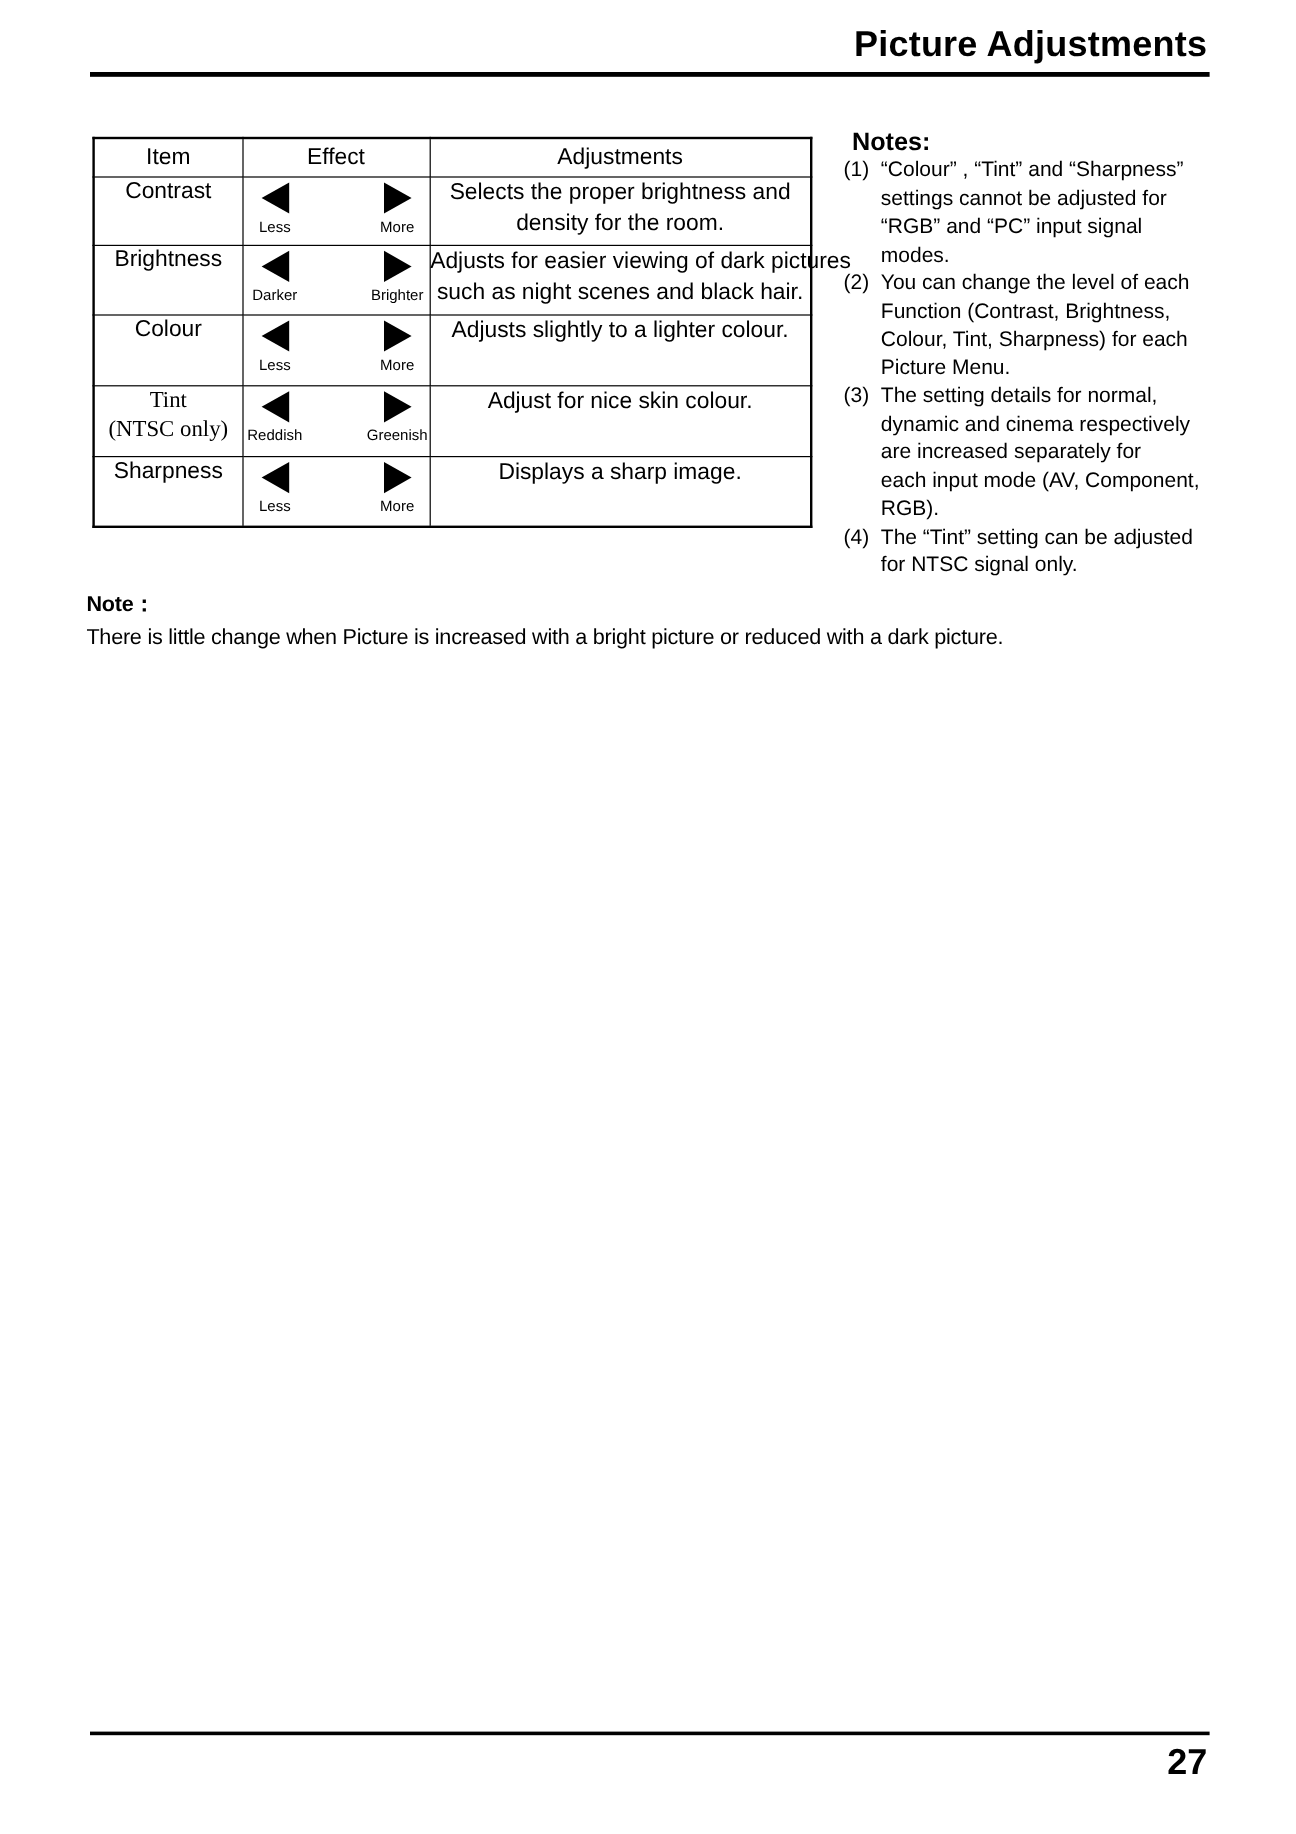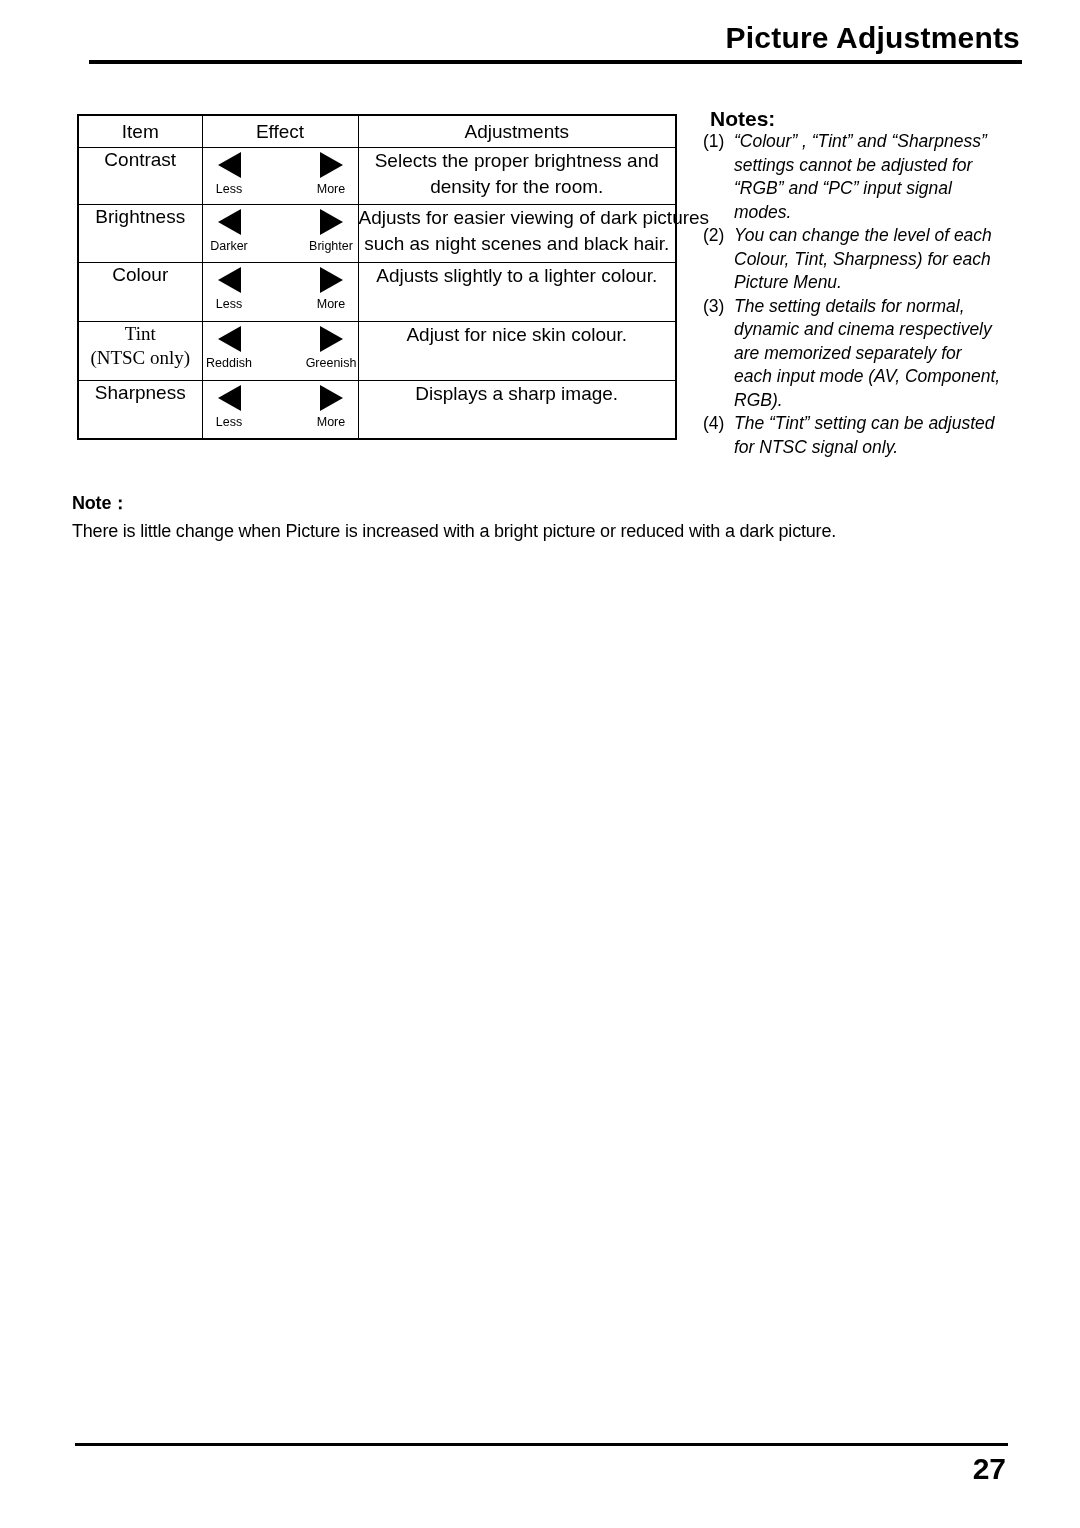--- a/index.html
+++ b/index.html
@@ -12,21 +12,21 @@
     height: 1528px;
     position: relative;
     font-family: "Liberation Sans", sans-serif;
     color: #000000;
     overflow: hidden;
   }
 
   
   #page-header {
     position: absolute;
-    left: 89px;
+    left: 75px;
     top: 20px;
     width: 933px;
   }
   #page-title {
     text-align: right;
     font-size: 30px;
     font-weight: bold;
     letter-spacing: 0.2px;
     line-height: 36px;
     margin: 0;
@@ -139,21 +139,21 @@
   .note-item {
     display: flex;
     align-items: flex-start;
   }
   .note-marker {
     width: 31px;
     flex: 0 0 31px;
     text-align: left;
   }
   .note-body { flex: 1 1 auto; }
-  .note-body .ln { display: block; white-space: nowrap; font-style: italic; }
+  .note-body .ln { display: block; white-space: nowrap; }
 
   
   #bottom-note {
     position: absolute;
     left: 72px;
     top: 490px;
     width: 940px;
   }
   #bottom-note-heading {
     font-weight: bold;
@@ -326,31 +326,32 @@
       <span class="ln">settings cannot be adjusted for</span>
       <span class="ln">“RGB” and “PC” input signal</span>
       <span class="ln">modes.</span>
     </div>
   </div>
 
   <div class="note-item">
     <div class="note-marker">(2)</div>
     <div class="note-body">
       <span class="ln">You can change the level of each</span>
+      <span class="ln">Function (Contrast, Brightness,</span>
       <span class="ln">Colour, Tint, Sharpness) for each</span>
       <span class="ln">Picture Menu.</span>
     </div>
   </div>
 
   <div class="note-item">
     <div class="note-marker">(3)</div>
     <div class="note-body">
       <span class="ln">The setting details for normal,</span>
       <span class="ln">dynamic and cinema respectively</span>
-      <span class="ln">are memorized separately for</span>
+      <span class="ln">are increased separately for</span>
       <span class="ln">each input mode (AV, Component,</span>
       <span class="ln">RGB).</span>
     </div>
   </div>
 
   <div class="note-item">
     <div class="note-marker">(4)</div>
     <div class="note-body">
       <span class="ln">The “Tint” setting can be adjusted</span>
       <span class="ln">for NTSC signal only.</span>

